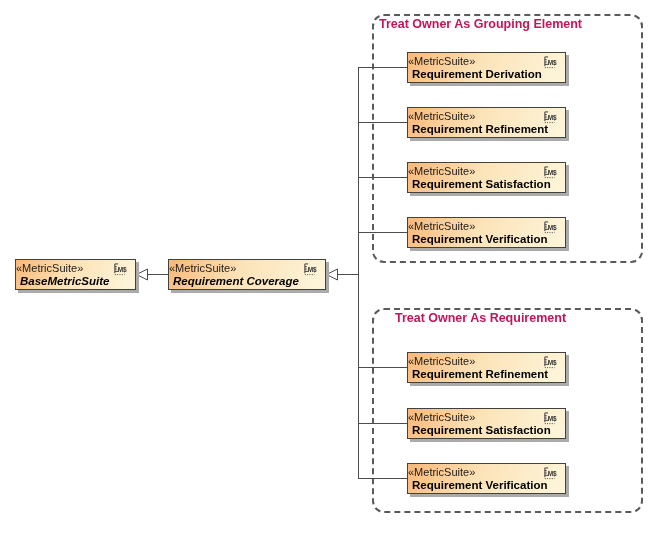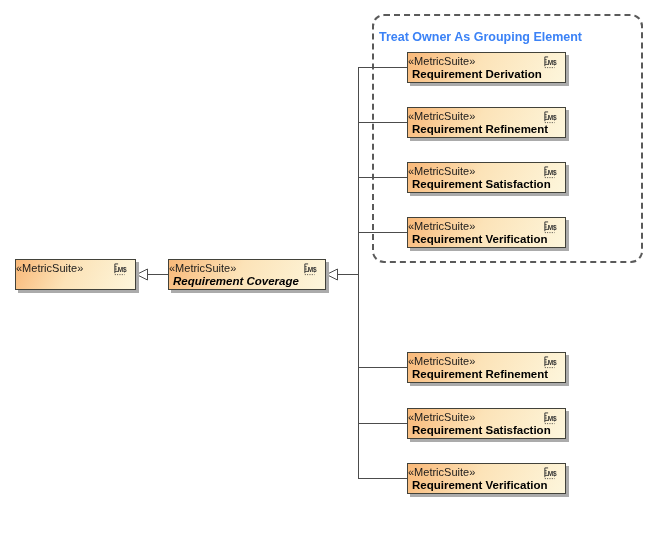--- a/index.html
+++ b/index.html
@@ -8,22 +8,22 @@
     font-family:"Liberation Sans",sans-serif;color:#000;
   }
   
   .group{
     position:absolute;border:2px dashed #5a5a5a;border-radius:12px;
     background:transparent;z-index:1;box-sizing:border-box;
   }
   .g1{left:372px;top:14px;width:271px;height:249px;}
   .g2{left:372px;top:308px;width:271px;height:205px;}
   .group-title{
-    margin-top:14px;width:100%;box-sizing:border-box;padding-right:54px;
-    text-align:center;font-weight:bold;font-size:12.5px;color:#3b82f6;
+    margin-top:1px;width:100%;box-sizing:border-box;padding-right:54px;
+    text-align:center;font-weight:bold;font-size:12.5px;color:#be185d;
   }
   
   svg.links{position:absolute;left:0;top:0;z-index:2;pointer-events:none;}
   
   .node{
     position:absolute;z-index:3;box-sizing:border-box;
     border:1px solid #42423a;
     background:linear-gradient(118deg,#f9b878 0%,#fce3b8 45%,#fdf6dc 100%);
     box-shadow:3px 3px 0 #ababab;
   }
@@ -48,20 +48,23 @@
   .msicon{position:absolute;right:8px;top:3px;width:15px;height:13px;}
   .msicon text{font-family:"Liberation Sans",sans-serif;font-weight:bold;}
 </style>
 </head>
 <body>
 
 <div class="canvas">
 
   <div class="group g1">
     <div class="group-title">Treat Owner As Grouping Element</div>
+  </div>
+  <div class="group g2">
+    <div class="group-title">Treat Owner As Requirement</div>
   </div>
 
   <svg class="links" width="660" height="534" viewBox="0 0 660 534" shape-rendering="crispEdges">
     <g stroke="#4c4c4c" stroke-width="1" fill="none">
 
       <path d="M147.5 274.5 H168"></path>
 
       <path d="M337.5 274.5 H358"></path>
       <path d="M358 67.5 V478.5"></path>
       <path d="M358 67.5 H407"></path>
@@ -73,20 +76,21 @@
       <path d="M358 478.5 H407"></path>
     </g>
     <g stroke="#4c4c4c" stroke-width="1" fill="#ffffff" shape-rendering="auto">
       <polygon points="136.5,274.5 147.5,269 147.5,280"></polygon>
       <polygon points="326.5,274.5 337.5,269 337.5,280"></polygon>
     </g>
   </svg>
 
   <div class="node abstract b-base">
     <div class="stereo">«MetricSuite»</div>
+    <div class="nname">BaseMetricSuite</div>
     <svg class="msicon" viewBox="0 0 16 14">
       <g stroke="#333" stroke-width="1" fill="none">
         <path d="M3 1 V11"></path>
           <path d="M3 1 H6.5"></path>
           <path d="M3 4 H5"></path>
           <path d="M3 6.5 H5"></path>
           <path d="M3 9 H6.5"></path>
         <path d="M3 12.5 H13.5" stroke-dasharray="1,1.5"></path>
       </g>
       <text x="6" y="9.5" font-size="7" fill="#333">M$</text>

